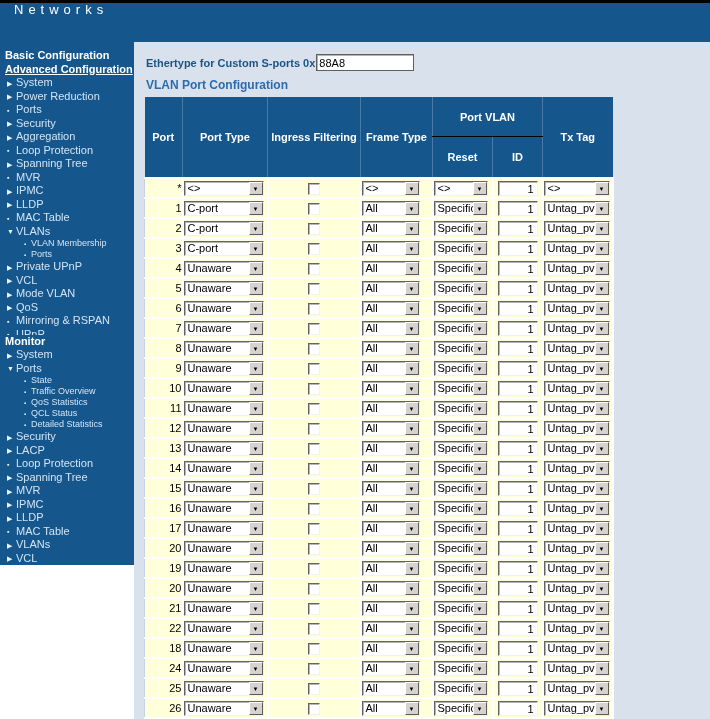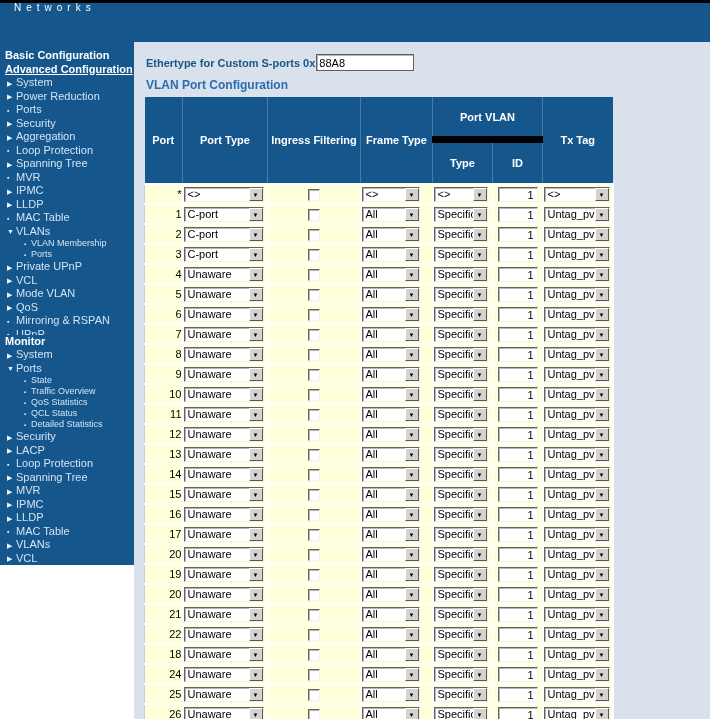--- a/index.html
+++ b/index.html
@@ -4,21 +4,21 @@
 <style>
   html,body{margin:0;padding:0;}
   body{width:710px;height:719px;position:relative;overflow:hidden;background:#ffffff;
        font-family:"Liberation Sans",sans-serif;-webkit-font-smoothing:antialiased;}
   
   .topline{position:absolute;left:0;top:0;width:710px;height:3px;background:#000000;}
   .banner{position:absolute;left:0;top:3px;width:710px;height:39px;background:#15568c;border-bottom:1px solid #0d3b63;}
   .logo{position:absolute;left:12px;top:1px;color:#fff;}
   .logo-main{font-family:"Liberation Serif",serif;font-weight:bold;font-size:29px;line-height:29px;letter-spacing:1px;}
   .logo-reg{font-size:8px;vertical-align:top;}
-  .logo-sub{display:block;font-size:10px;letter-spacing:5px;margin-top:-2px;padding-left:2px;}
+  .logo-sub{display:block;font-size:13px;letter-spacing:5px;margin-top:-2px;padding-left:2px;}
   .banner-title{position:absolute;left:577px;top:11px;color:#ffffff;font-weight:bold;font-size:15px;white-space:nowrap;}
   
   .sidebar{position:absolute;left:0;top:42px;width:134px;height:523px;background:#15568c;padding-top:7px;box-sizing:border-box;overflow:hidden;}
   .nav-header{height:13.5px;line-height:13.5px;padding-left:5px;color:#ffffff;font-size:11px;font-weight:bold;white-space:nowrap;cursor:pointer;}
   .nav-header.u span{text-decoration:underline;}
   .nav-item{height:13.5px;line-height:13.5px;padding-left:7px;color:#d2e4f4;font-size:11px;white-space:nowrap;cursor:pointer;}
   .nav-clipped{height:7px;line-height:13.5px;padding-left:7px;color:#d2e4f4;font-size:11px;white-space:nowrap;overflow:hidden;cursor:pointer;}
   .nav-subitem{height:11px;line-height:11px;padding-left:24px;color:#d2e4f4;font-size:9px;white-space:nowrap;cursor:pointer;}
   .glyph{display:inline-block;width:9px;font-size:7px;color:#e8f2fc;vertical-align:0.5px;}
   .nav-subitem .glyph{width:7px;font-size:6px;}
@@ -28,21 +28,21 @@
   .ethertype-label{color:#1a5586;font-size:11px;font-weight:bold;vertical-align:middle;}
   .ethertype-input{width:92px;height:15px;margin-left:1px;vertical-align:middle;background:#fff;color:#000;
      font-family:"Liberation Sans",sans-serif;font-size:11px;padding:0 2px;
      border:1px solid #5f5f5f;box-shadow:inset 1px 1px 0 #b5b5b5;}
   .section-title{position:absolute;left:12px;top:36px;color:#2a6cae;font-size:12px;font-weight:bold;}
   
   table.vlan{position:absolute;left:10px;top:55px;border-collapse:collapse;table-layout:fixed;}
   table.vlan th{background:#15568c;color:#ffffff;font-size:11px;font-weight:bold;text-align:center;padding:0;}
   .h-top{height:39px;} .h-bot{height:40px;}
   th.sep{border-left:1px solid #4a7ba8;}
-  th.group{border-bottom:7px solid #000000;}
+  th.group{border-bottom:1px solid #000000;}
   table.vlan td{background:#ffffda;height:16.5px;padding:0;border-bottom:2px solid #ffffff;border-right:2px solid #ffffff;vertical-align:middle;}
   table.vlan td:first-child{border-left:1px solid #c2d2e4;}
   table.vlan tr.first td{border-top:2px solid #ffffff;}
   td.portcell{text-align:right;padding-right:7px;font-size:11px;color:#000;}
   td.ctl{padding-left:2px;}
   td.center{text-align:center;}
   
   .sel{display:inline-flex;height:15px;background:#ffffff;box-sizing:border-box;vertical-align:middle;cursor:default;
        border-top:1px solid #636363;border-left:1px solid #636363;border-bottom:1px solid #f2f2f2;border-right:1px solid #f2f2f2;
        box-shadow:inset 1px 1px 0 rgba(90,90,90,.45);}
@@ -135,21 +135,21 @@
     <thead>
       <tr>
         <th rowspan="2" class="h-top">Port</th>
         <th rowspan="2" class="sep">Port Type</th>
         <th rowspan="2" class="sep">Ingress Filtering</th>
         <th rowspan="2" class="sep">Frame Type</th>
         <th colspan="2" class="sep group h-top">Port VLAN</th>
         <th rowspan="2" class="sep">Tx Tag</th>
       </tr>
       <tr>
-        <th class="sep h-bot">Type</th>
+        <th class="sep h-bot">Reset</th>
         <th class="sep h-bot">ID</th>
       </tr>
     </thead>
     <tbody>
         <tr class="first">
           <td class="portcell">*</td>
           <td class="ctl"><span class="sel" style="width: 80px;">
               <span class="sel-text">&lt;&gt;</span>
               <span class="sel-btn">▼</span>
             </span></td>

